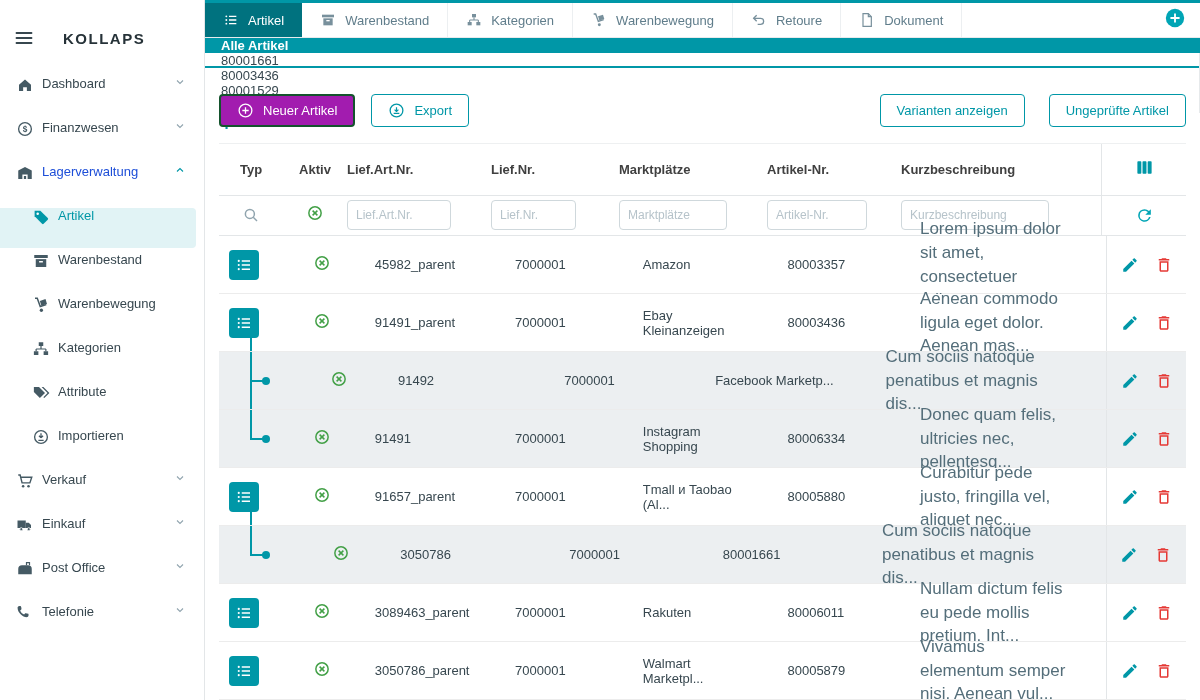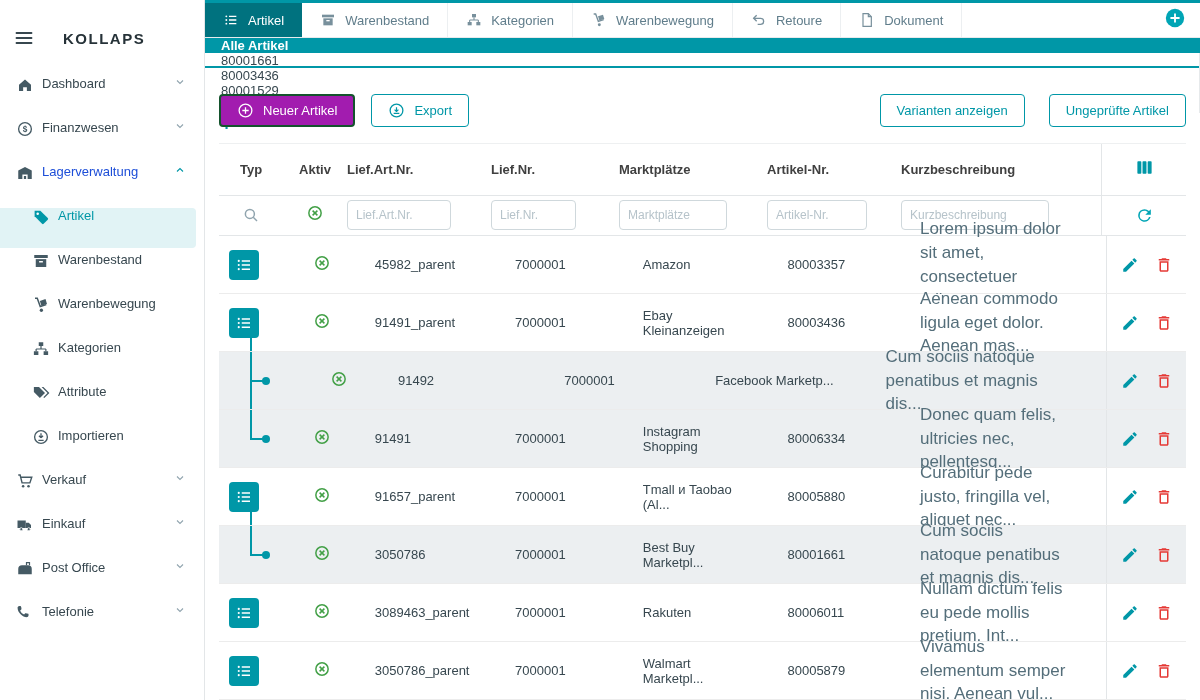--- a/index.html
+++ b/index.html
@@ -661,21 +661,20 @@
               <div class="cell c1">
                 <span class="active-toggle"><span class="icon">
                     <svg viewBox="0 0 24 24">
                       <circle cx="12" cy="12" r="8.2" fill="none" stroke="currentColor" stroke-width="2"></circle>
                       <path d="M8.8 8.8l6.4 6.4M15.2 8.8l-6.4 6.4" stroke="currentColor" stroke-width="2"></path>
                     </svg>
                   </span></span>
               </div>
               <div class="cell c2">3050786</div>
               <div class="cell c3">7000001</div>
-              <div class="cell c4">Best Buy Marketpl...</div>
               <div class="cell c5">80001661</div>
               <div class="cell c6 desc">Cum sociis natoque penatibus et magnis dis...</div>
               <div class="cell ca">
                 <span class="act edit">
                   <span class="icon">
                     <svg viewBox="0 0 24 24">
                       <path d="M3 17.25V21h3.75L17.81 9.94l-3.75-3.75L3 17.25zM20.71 7.04c.39-.39.39-1.02 0-1.41l-2.34-2.34c-.39-.39-1.02-.39-1.41 0l-1.83 1.83 3.75 3.75 1.83-1.83z" fill="currentColor"></path>
                     </svg>
                   </span>
                 </span>

